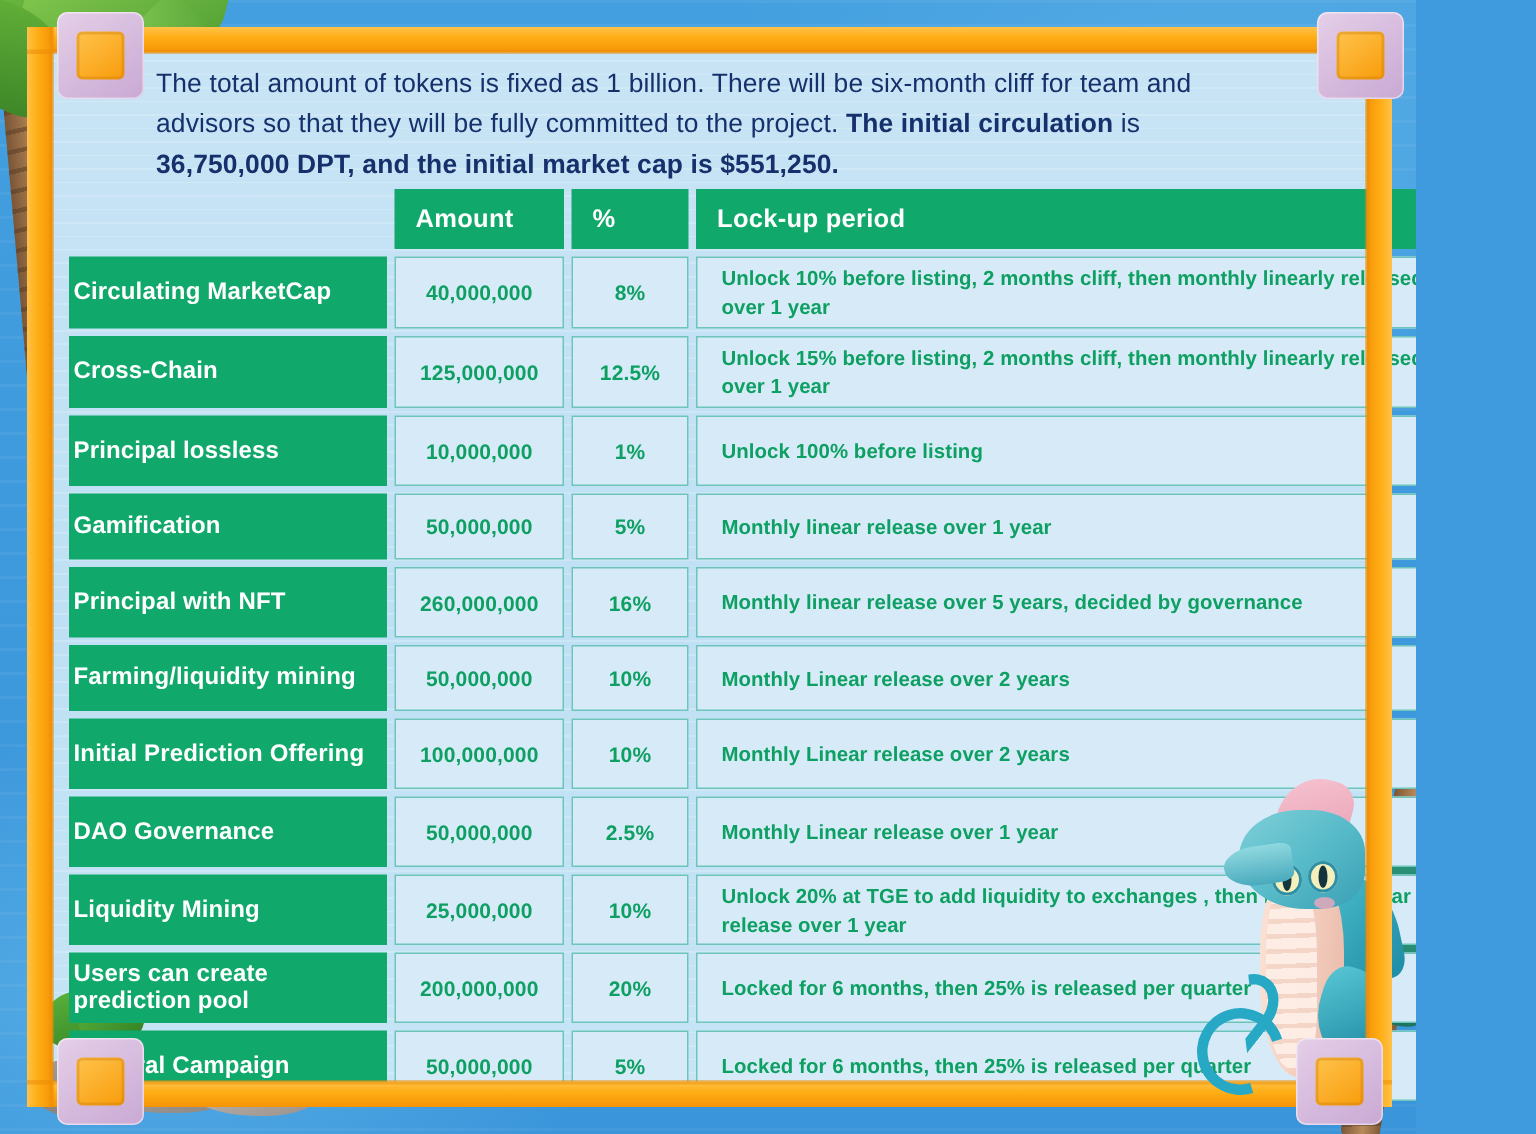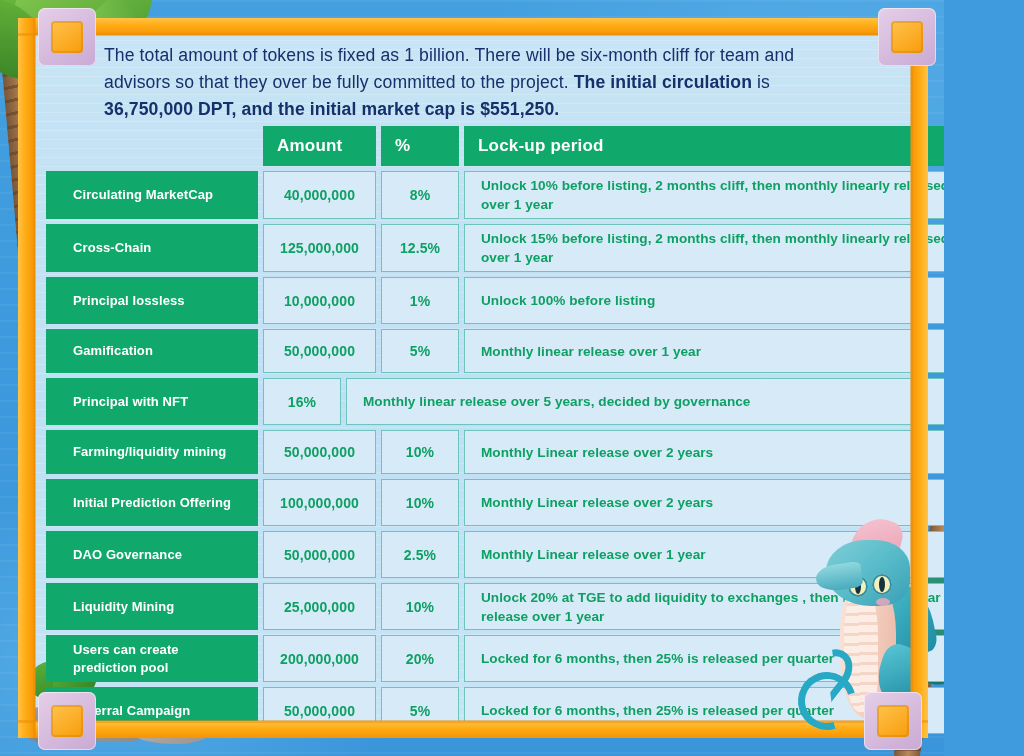--- a/index.html
+++ b/index.html
@@ -137,22 +137,22 @@
     letter-spacing:.2px;
   }
   .th.blank{background:transparent;}
   .c1{width:212px;flex:0 0 212px;}
   .c2{width:113px;flex:0 0 113px;}
   .c3{width:78px;flex:0 0 78px;}
   .c4{flex:1 1 auto;}
 
   .row{display:flex;gap:5px;margin-top:5px;align-items:stretch;}
   .cell-name{
-    background:#10a96b;color:#fff;font-weight:bold;font-size:13px;
-    display:flex;align-items:center;padding:0 27px;box-sizing:border-box;
+    background:#10a96b;color:#fff;font-weight:bold;font-size:16px;
+    display:flex;align-items:center;padding:0 3px;box-sizing:border-box;
     line-height:18px;letter-spacing:.1px;
   }
   .cell-val{
     background:#d6ebf7;border:1.5px solid #6cc4bb;
     color:#0e9f63;font-weight:bold;font-size:14px;
     display:flex;align-items:center;justify-content:center;box-sizing:border-box;
     letter-spacing:.1px;
   }
   .cell-lock{
     background:#d6ebf7;border:1.5px solid #6cc4bb;
@@ -235,21 +235,21 @@
   <div>
     <div class="grass g1"></div>
     <div class="grass g2"></div>
     <div class="rock c"></div>
     <div class="rock a"></div>
     <div class="rock b"></div>
   </div>
 
   <div class="intro">
     <div>The total amount of tokens is fixed as 1 billion. There will be six-month cliff for team and</div>
-    <div><span>advisors so that they over be fully committed to the project. </span><b>The initial circulation</b><span> is</span></div>
+    <div><span>advisors so that they will be fully committed to the project. </span><b>The initial circulation</b><span> is</span></div>
     <div class="l3">36,750,000 DPT, and the initial market cap is $551,250.</div>
   </div>
 
   <div class="table">
     <div class="thead">
       <div class="th blank c1"></div>
       <div class="th c2">Amount</div>
       <div class="th c3">%</div>
       <div class="th c4">Lock-up period</div>
     </div>
@@ -277,20 +277,21 @@
 
     <div class="row r-h44">
       <div class="cell-name c1">Gamification</div>
       <div class="cell-val c2">50,000,000</div>
       <div class="cell-val c3">5%</div>
       <div class="cell-lock c4">Monthly linear release over 1 year</div>
     </div>
 
     <div class="row r-h47">
       <div class="cell-name c1">Principal with NFT</div>
+      <div class="cell-val c2">260,000,000</div>
       <div class="cell-val c3">16%</div>
       <div class="cell-lock c4">Monthly linear release over 5 years, decided by governance</div>
     </div>
 
     <div class="row r-h44">
       <div class="cell-name c1">Farming/liquidity mining</div>
       <div class="cell-val c2">50,000,000</div>
       <div class="cell-val c3">10%</div>
       <div class="cell-lock c4">Monthly Linear release over 2 years</div>
     </div>

